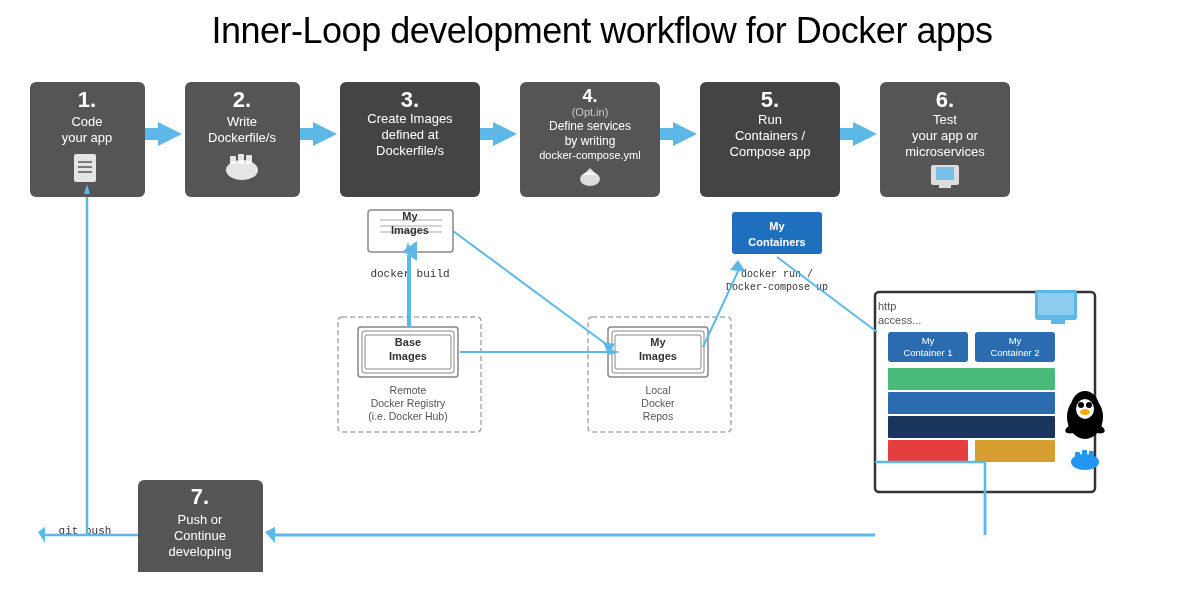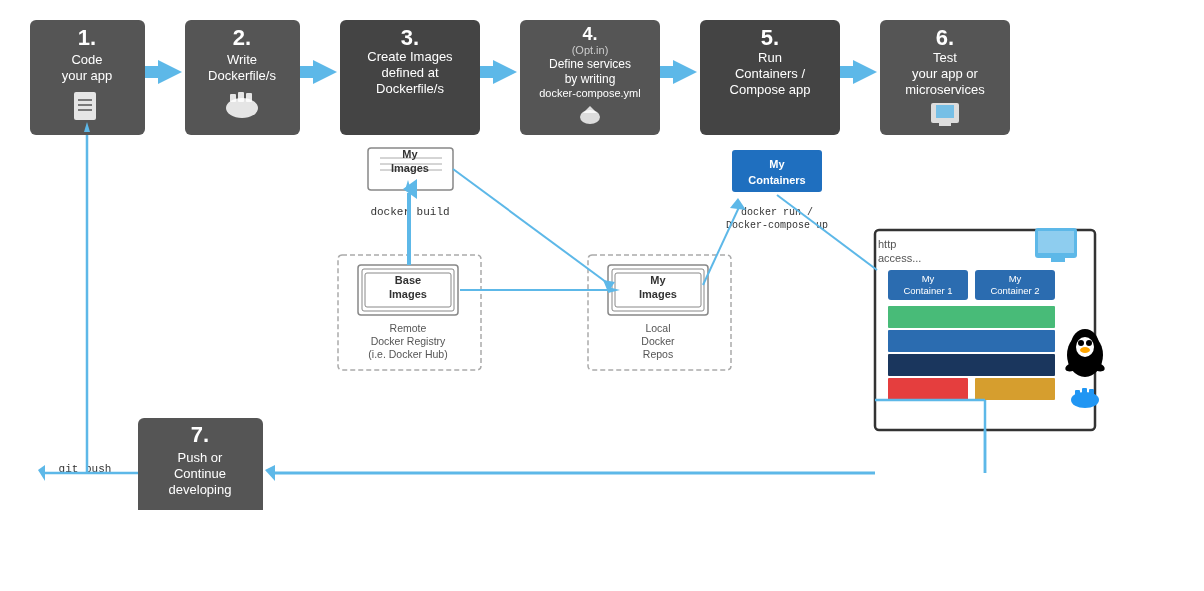--- a/index.html
+++ b/index.html
@@ -27,20 +27,21 @@
       margin-bottom: 20px;
       letter-spacing: -0.5px;
     }
 
   </style>
 </head>
 <body>
 
 <div class="page">
 
+  <h1 class="main-title">Inner-Loop development workflow for Docker apps</h1>
 
   <svg width="1164" height="500" viewBox="0 0 1164 500" style="display:block; margin: 0 auto;">
 
     <rect x="10" y="10" width="115" height="115" rx="6" fill="#555"></rect>
     <text x="67" y="35" text-anchor="middle" fill="white" font-size="22" font-weight="bold" font-family="Segoe UI, Arial, sans-serif">1.</text>
     <text x="67" y="54" text-anchor="middle" fill="white" font-size="13" font-family="Segoe UI, Arial, sans-serif">Code</text>
     <text x="67" y="70" text-anchor="middle" fill="white" font-size="13" font-family="Segoe UI, Arial, sans-serif">your app</text>
 
     <rect x="54" y="82" width="22" height="28" rx="2" fill="white" opacity="0.85"></rect>
     <line x1="58" y1="90" x2="72" y2="90" stroke="#555" stroke-width="1.5"></line>

